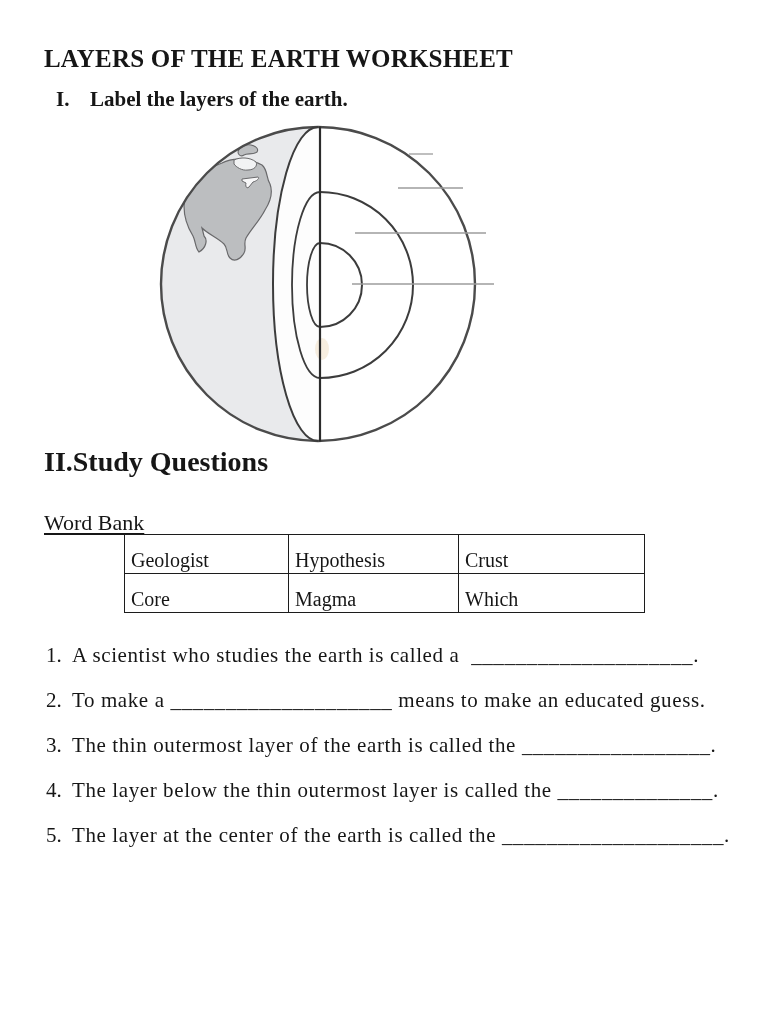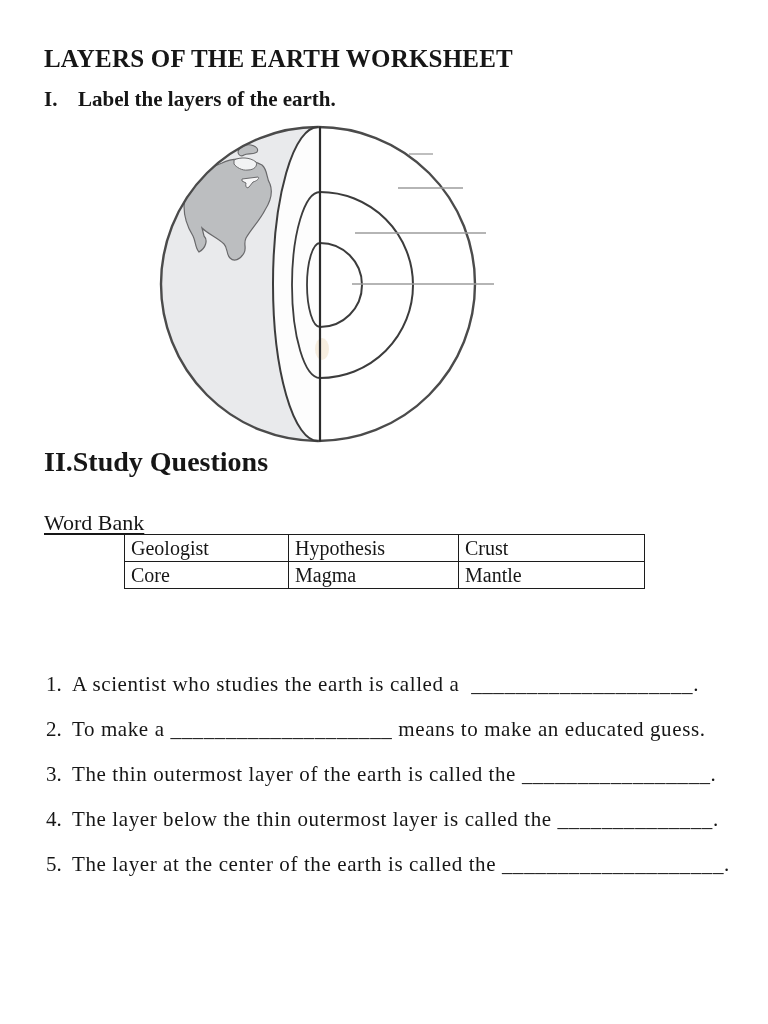--- a/index.html
+++ b/index.html
@@ -7,38 +7,38 @@
     width:768px;height:1024px;position:relative;
     background:#ffffff;color:#161616;
     font-family:"Liberation Serif","DejaVu Serif",serif;
     overflow:hidden;
   }
   .abs{position:absolute;}
   .title{
     left:44px;top:45px;font-size:25px;font-weight:bold;
     letter-spacing:.2px;white-space:pre;
   }
-  .sec1head{left:44px;top:87px;font-size:21px;font-weight:bold;white-space:pre;}
+  .sec1head{left:56px;top:87px;font-size:21px;font-weight:bold;white-space:pre;}
   .sec1head .rn{display:inline-block;width:34px;}
   #earthSvg{left:140px;top:110px;}
   .sec2head{left:44px;top:446px;font-size:28px;font-weight:bold;white-space:pre;}
   .wbLabel{
     left:44px;top:510px;font-size:22px;
     text-decoration:underline;text-underline-offset:3px;white-space:pre;
   }
   table.wordbank{
     position:absolute;left:124px;top:534px;width:520px;
     border-collapse:collapse;table-layout:fixed;
   }
   table.wordbank td{
     border:1.5px solid #1c1c1c;height:26px;
-    font-size:20px;line-height:26px;padding:0 0 0 6px;
+    font-size:20px;line-height:26px;padding:12px 0 0 6px;
     white-space:pre;overflow:hidden;
   }
-  .questions{left:46px;top:671px;width:710px;}
+  .questions{left:46px;top:642px;width:710px;}
   .q{
     height:45px;font-size:21px;line-height:26px;
     letter-spacing:.6px;white-space:pre;
   }
   .q .qn{display:inline-block;width:26px;letter-spacing:0;}
   .q .qn.b{font-weight:bold;}
   .lblline{stroke:#9c9c9c;stroke-width:1.3;}
 </style>
 </head>
 <body>
@@ -109,21 +109,21 @@
       </colgroup>
     <tbody id="wbBody">
         <tr>
           <td>Geologist</td>
           <td>Hypothesis</td>
           <td>Crust</td>
         </tr>
         <tr>
           <td>Core</td>
           <td>Magma</td>
-          <td>Mantle</td>
+          <td>Which</td>
         </tr>
       </tbody>
   </table>
 
   <div class="abs questions" id="qList">
       <div class="q"><span class="qn">1.</span><span>A scientist who studies the earth is called a  </span><span>____________________</span><span>.</span></div>
       <div class="q"><span class="qn">2.</span><span>To make a </span><span>____________________</span><span> means to make an educated guess.</span></div>
       <div class="q"><span class="qn">3.</span><span>The thin outermost layer of the earth is called the </span><span>_________________</span><span>.</span></div>
       <div class="q"><span class="qn">4.</span><span>The layer below the thin outermost layer is called the </span><span>______________</span><span>.</span></div>
       <div class="q"><span class="qn">5.</span><span>The layer at the center of the earth is called the </span><span>____________________</span><span>.</span></div>

